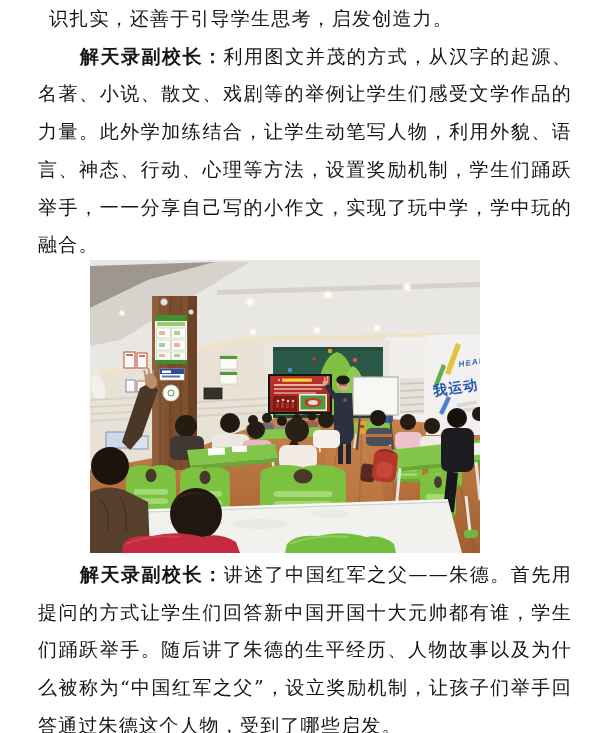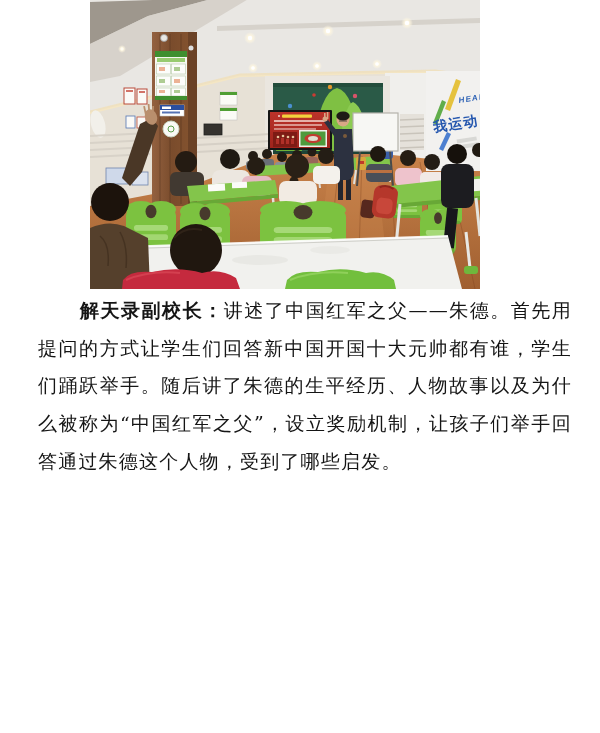--- a/index.html
+++ b/index.html
@@ -21,21 +21,23 @@
     background:#e9e7e3;overflow:hidden;
   }
   .photo svg{display:block;width:100%;height:100%;}
   .para-last{margin-top:3px;}
 </style>
 </head>
 <body>
 
 <div class="doc">
 
-
+  <p class="para para-first"><span>识扎实，还善于引导学生思考，启发创造力。</span></p>
+
+  <p class="para para-indent"><b>解天录副校长：</b><span>利用图文并茂的方式，从汉字的起源、名著、小说、散文、戏剧等的举例让学生们感受文学作品的力量。此外学加练结合，让学生动笔写人物，利用外貌、语言、神态、行动、心理等方法，设置奖励机制，学生们踊跃举手，一一分享自己写的小作文，实现了玩中学，学中玩的融合。</span></p>
 
   <div class="photo">
     <svg viewBox="0 0 390 293" preserveAspectRatio="none">
       <defs>
         <linearGradient id="floorG" x1="0" y1="0" x2="0" y2="1">
           <stop offset="0" style="stop-color:var(--floor-light)"></stop>
           <stop offset="1" style="stop-color:var(--floor-dark)"></stop>
         </linearGradient>
         <linearGradient id="pillarG" x1="0" y1="0" x2="1" y2="0">
           <stop offset="0" stop-color="#936140"></stop>

